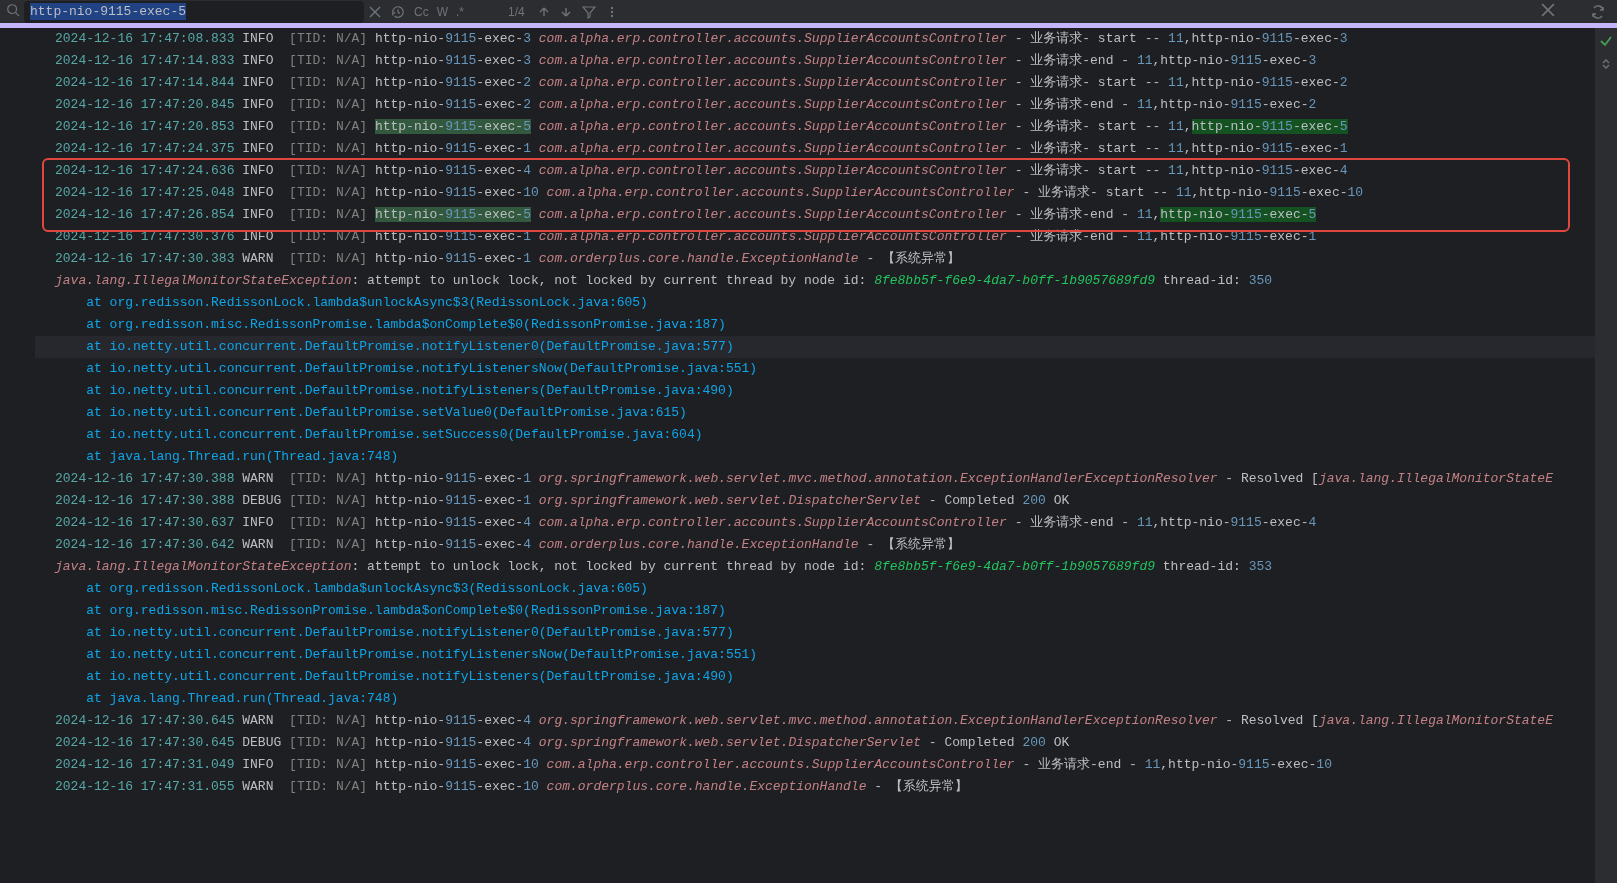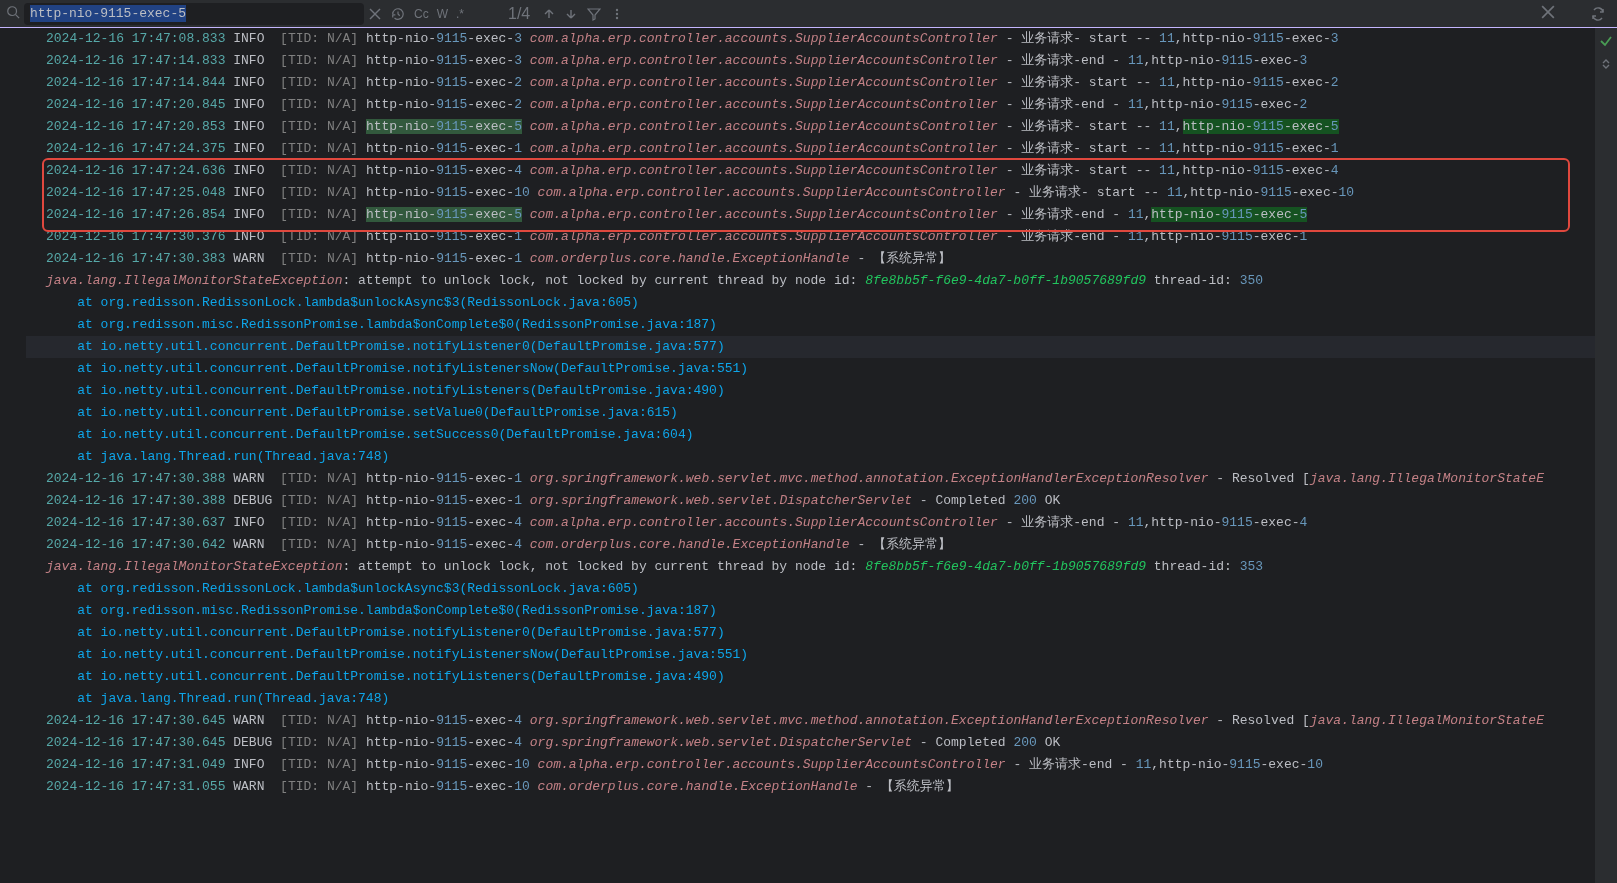--- a/index.html
+++ b/index.html
@@ -10,21 +10,21 @@
     font-size: 13px;
     overflow: hidden;
     width: 1617px;
     height: 883px;
   }
   .search-bar {
     display: flex;
     align-items: center;
     height: 28px;
     background: #2b2d30;
-    border-bottom: 1px solid #c4b5fd;
+    border-bottom: 5px solid #c4b5fd;
     padding: 0 6px;
   }
   .search-bar .search-icon {
     color: #6f737a;
     margin-right: 4px;
     font-size: 14px;
   }
   .search-input-wrap {
     flex: 0 0 340px;
     display: flex;
@@ -55,21 +55,21 @@
     padding: 0 4px;
     font-family: sans-serif;
     font-size: 12px;
     cursor: pointer;
     text-align: right;
   }
   .sb-counter {
     margin-left: 40px;
     color: #6f737a;
     font-family: sans-serif;
-    font-size: 16px;
+    font-size: 12px;
   }
   .sb-spacer { flex: 1; }
   .sb-close {
     color: #6f737a;
     padding: 0 6px;
     cursor: pointer;
     font-size: 18px;
     font-family: sans-serif;
   }
   .right-gutter {
@@ -87,21 +87,21 @@
   }
   .rg-check { color: #499c54; font-size: 14px; }
   .rg-expand { color: #6f737a; font-size: 12px; }
   .log-viewport {
     position: absolute;
     top: 28px;
     left: 0;
     right: 22px;
     bottom: 0;
     overflow: hidden;
-    padding-left: 26px;
+    padding-left: 35px;
     line-height: 22px;
     white-space: pre;
   }
   .gutter-left {
     position: absolute;
     top: 28px;
     left: 0;
     bottom: 0;
     width: 22px;
     background: #1e1f22;

